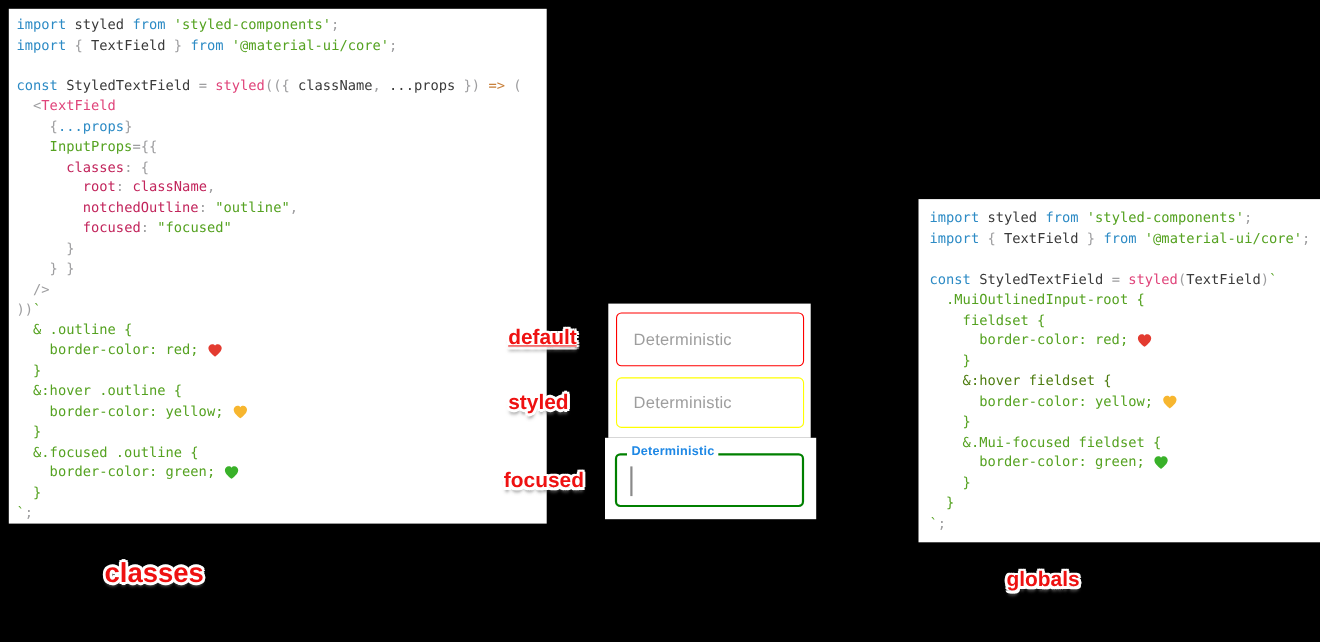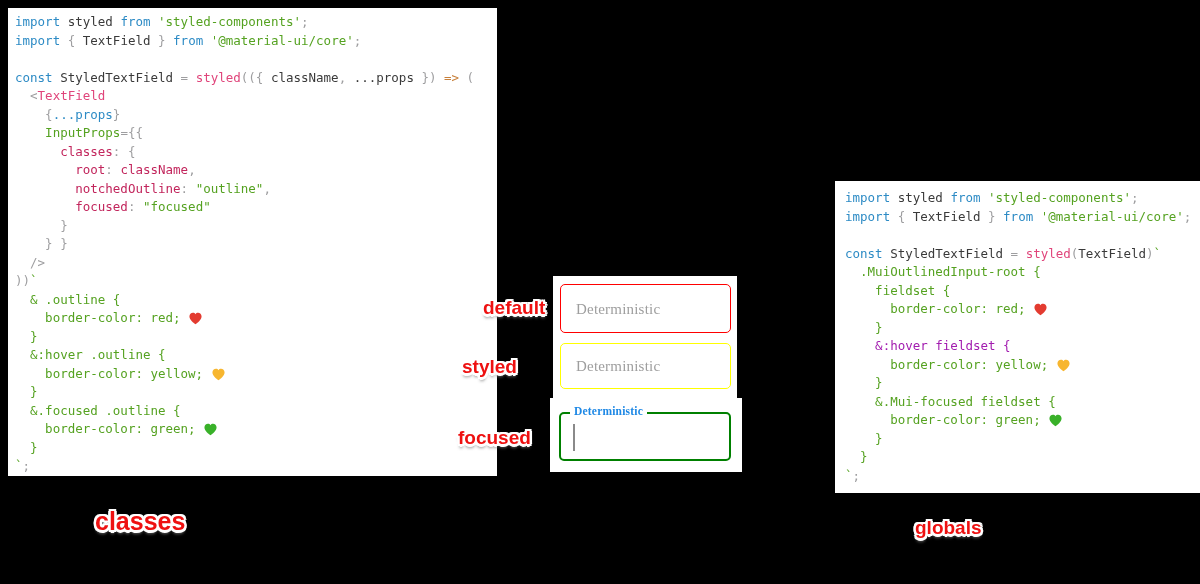--- a/index.html
+++ b/index.html
@@ -18,21 +18,21 @@
   #code-right { left:835px; top:181px; width:365px; height:312px; padding:8px 0 0 10px; }
   .code-line { min-height:18.5px; }
   .heart-svg { display:inline-block; vertical-align:-3px; }
 
   
   .mid-panel { position:absolute; background:#ffffff; }
   #panel-top    { left:553px; top:276px; width:184px; height:122px; }
   #panel-bottom { left:550px; top:398px; width:192px; height:74px; }
 
   
-  .tf { position:absolute; background:#ffffff; border-radius:5px; box-sizing:border-box;font-family:Liberation Serif, serif; }
+  .tf { position:absolute; background:#ffffff; border-radius:5px; box-sizing:border-box; }
   #tf-default { left:560px; top:284px; width:171px; height:49px; }
   #tf-hover   { left:560px; top:343px; width:171px; height:46px; }
   #tf-focused { left:559px; top:412px; width:172px; height:49px; }
   .tf-placeholder {
     position:absolute; left:15px; top:50%; transform:translateY(-50%);
     color:#9e9e9e; font-size:15px; letter-spacing:.2px;
   }
   .tf-label {
     position:absolute; left:9px; top:-9px; background:#ffffff; padding:0 4px;
     font-size:11.5px; font-weight:600; letter-spacing:.2px;
@@ -40,42 +40,42 @@
   .caret { position:absolute; left:12px; top:10px; width:2px; height:27px; background:#8a8a8a; }
 
   
   .sticker {
     position:absolute; font-weight:bold; line-height:1;
     text-shadow:
       -2px -2px 0 #fff, 2px -2px 0 #fff, -2px 2px 0 #fff, 2px 2px 0 #fff,
       -2.5px 0 0 #fff, 2.5px 0 0 #fff, 0 -2.5px 0 #fff, 0 2.5px 0 #fff,
       0 4px 3px rgba(120,120,120,.85);
   }
-  #sticker-default { left:483px; top:298px; font-size:19px; }
+  #sticker-default { left:462px; top:298px; font-size:19px;text-decoration:underline; }
   #sticker-hover   { left:462px; top:357px; font-size:19px; }
   #sticker-focused { left:458px; top:428px; font-size:19px; }
   #sticker-classes { left:95px;  top:509px; font-size:25px; }
   #sticker-globals { left:915px; top:518px; font-size:19px; }
 </style>
 </head>
 <body>
 
 <div id="canvas">
 
   <div id="code-left" class="code-panel"><div class="code-line"><span style="color: rgb(45, 139, 197);">import </span><span style="color: rgb(58, 58, 58);">styled </span><span style="color: rgb(45, 139, 197);">from </span><span style="color: rgb(85, 162, 33);">'styled-components'</span><span style="color: rgb(158, 158, 160);">;</span></div><div class="code-line"><span style="color: rgb(45, 139, 197);">import </span><span style="color: rgb(158, 158, 160);">{ </span><span style="color: rgb(58, 58, 58);">TextField </span><span style="color: rgb(158, 158, 160);">} </span><span style="color: rgb(45, 139, 197);">from </span><span style="color: rgb(85, 162, 33);">'@material-ui/core'</span><span style="color: rgb(158, 158, 160);">;</span></div><div class="code-line">&nbsp;</div><div class="code-line"><span style="color: rgb(45, 139, 197);">const </span><span style="color: rgb(58, 58, 58);">StyledTextField </span><span style="color: rgb(158, 158, 160);">= </span><span style="color: rgb(224, 69, 123);">styled</span><span style="color: rgb(158, 158, 160);">(({ </span><span style="color: rgb(58, 58, 58);">className</span><span style="color: rgb(158, 158, 160);">, </span><span style="color: rgb(58, 58, 58);">...props</span><span style="color: rgb(158, 158, 160);"> }) </span><span style="color: rgb(200, 128, 59);">=&gt; </span><span style="color: rgb(158, 158, 160);">(</span></div><div class="code-line"><span style="color: rgb(158, 158, 160);">  &lt;</span><span style="color: rgb(224, 69, 123);">TextField</span></div><div class="code-line"><span style="color: rgb(158, 158, 160);">    {</span><span style="color: rgb(45, 139, 197);">...props</span><span style="color: rgb(158, 158, 160);">}</span></div><div class="code-line"><span style="color: rgb(158, 158, 160);">    </span><span style="color: rgb(85, 162, 33);">InputProps</span><span style="color: rgb(158, 158, 160);">={{</span></div><div class="code-line"><span style="color: rgb(158, 158, 160);">      </span><span style="color: rgb(194, 37, 92);">classes</span><span style="color: rgb(158, 158, 160);">: {</span></div><div class="code-line"><span style="color: rgb(158, 158, 160);">        </span><span style="color: rgb(194, 37, 92);">root</span><span style="color: rgb(158, 158, 160);">: </span><span style="color: rgb(194, 37, 92);">className</span><span style="color: rgb(158, 158, 160);">,</span></div><div class="code-line"><span style="color: rgb(158, 158, 160);">        </span><span style="color: rgb(194, 37, 92);">notchedOutline</span><span style="color: rgb(158, 158, 160);">: </span><span style="color: rgb(85, 162, 33);">"outline"</span><span style="color: rgb(158, 158, 160);">,</span></div><div class="code-line"><span style="color: rgb(158, 158, 160);">        </span><span style="color: rgb(194, 37, 92);">focused</span><span style="color: rgb(158, 158, 160);">: </span><span style="color: rgb(85, 162, 33);">"focused"</span></div><div class="code-line"><span style="color: rgb(158, 158, 160);">      }</span></div><div class="code-line"><span style="color: rgb(158, 158, 160);">    } }</span></div><div class="code-line"><span style="color: rgb(158, 158, 160);">  /&gt;</span></div><div class="code-line"><span style="color: rgb(158, 158, 160);">))</span><span style="color: rgb(85, 162, 33);">`</span></div><div class="code-line"><span style="color: rgb(85, 162, 33);">  &amp; .outline {</span></div><div class="code-line"><span style="color: rgb(85, 162, 33);">    border-color: red; </span><svg width="15" height="14" viewBox="0 0 16 15" class="heart-svg">
           <path d="M8 14.2C6.2 12.8 1.5 9.3 1.5 5.8 1.5 3.7 3.2 2 5.3 2 6.4 2 7.4 2.5 8 3.4 8.6 2.5 9.6 2 10.7 2 12.8 2 14.5 3.7 14.5 5.8 14.5 9.3 9.8 12.8 8 14.2Z" fill="#e33b30"></path>
         </svg></div><div class="code-line"><span style="color: rgb(85, 162, 33);">  }</span></div><div class="code-line"><span style="color: rgb(85, 162, 33);">  &amp;:hover .outline {</span></div><div class="code-line"><span style="color: rgb(85, 162, 33);">    border-color: yellow; </span><svg width="15" height="14" viewBox="0 0 16 15" class="heart-svg">
           <path d="M8 14.2C6.2 12.8 1.5 9.3 1.5 5.8 1.5 3.7 3.2 2 5.3 2 6.4 2 7.4 2.5 8 3.4 8.6 2.5 9.6 2 10.7 2 12.8 2 14.5 3.7 14.5 5.8 14.5 9.3 9.8 12.8 8 14.2Z" fill="#f7b62f"></path>
         </svg></div><div class="code-line"><span style="color: rgb(85, 162, 33);">  }</span></div><div class="code-line"><span style="color: rgb(85, 162, 33);">  &amp;.focused .outline {</span></div><div class="code-line"><span style="color: rgb(85, 162, 33);">    border-color: green; </span><svg width="15" height="14" viewBox="0 0 16 15" class="heart-svg">
           <path d="M8 14.2C6.2 12.8 1.5 9.3 1.5 5.8 1.5 3.7 3.2 2 5.3 2 6.4 2 7.4 2.5 8 3.4 8.6 2.5 9.6 2 10.7 2 12.8 2 14.5 3.7 14.5 5.8 14.5 9.3 9.8 12.8 8 14.2Z" fill="#39b129"></path>
         </svg></div><div class="code-line"><span style="color: rgb(85, 162, 33);">  }</span></div><div class="code-line"><span style="color: rgb(85, 162, 33);">`</span><span style="color: rgb(158, 158, 160);">;</span></div></div>
 
   <div id="code-right" class="code-panel"><div class="code-line"><span style="color: rgb(45, 139, 197);">import </span><span style="color: rgb(58, 58, 58);">styled </span><span style="color: rgb(45, 139, 197);">from </span><span style="color: rgb(85, 162, 33);">'styled-components'</span><span style="color: rgb(158, 158, 160);">;</span></div><div class="code-line"><span style="color: rgb(45, 139, 197);">import </span><span style="color: rgb(158, 158, 160);">{ </span><span style="color: rgb(58, 58, 58);">TextField </span><span style="color: rgb(158, 158, 160);">} </span><span style="color: rgb(45, 139, 197);">from </span><span style="color: rgb(85, 162, 33);">'@material-ui/core'</span><span style="color: rgb(158, 158, 160);">;</span></div><div class="code-line">&nbsp;</div><div class="code-line"><span style="color: rgb(45, 139, 197);">const </span><span style="color: rgb(58, 58, 58);">StyledTextField </span><span style="color: rgb(158, 158, 160);">= </span><span style="color: rgb(224, 69, 123);">styled</span><span style="color: rgb(158, 158, 160);">(</span><span style="color: rgb(58, 58, 58);">TextField</span><span style="color: rgb(158, 158, 160);">)</span><span style="color: rgb(85, 162, 33);">`</span></div><div class="code-line"><span style="color: rgb(85, 162, 33);">  .MuiOutlinedInput-root {</span></div><div class="code-line"><span style="color: rgb(85, 162, 33);">    fieldset {</span></div><div class="code-line"><span style="color: rgb(85, 162, 33);">      border-color: red; </span><svg width="15" height="14" viewBox="0 0 16 15" class="heart-svg">
           <path d="M8 14.2C6.2 12.8 1.5 9.3 1.5 5.8 1.5 3.7 3.2 2 5.3 2 6.4 2 7.4 2.5 8 3.4 8.6 2.5 9.6 2 10.7 2 12.8 2 14.5 3.7 14.5 5.8 14.5 9.3 9.8 12.8 8 14.2Z" fill="#e33b30"></path>
-        </svg></div><div class="code-line"><span style="color: rgb(85, 162, 33);">    }</span></div><div class="code-line"><span style="color: #a21caf;">    &amp;:hover fieldset {</span></div><div class="code-line"><span style="color: rgb(85, 162, 33);">      border-color: yellow; </span><svg width="15" height="14" viewBox="0 0 16 15" class="heart-svg">
+        </svg></div><div class="code-line"><span style="color: rgb(85, 162, 33);">    }</span></div><div class="code-line"><span style="color: #4d7c0f;">    &amp;:hover fieldset {</span></div><div class="code-line"><span style="color: rgb(85, 162, 33);">      border-color: yellow; </span><svg width="15" height="14" viewBox="0 0 16 15" class="heart-svg">
           <path d="M8 14.2C6.2 12.8 1.5 9.3 1.5 5.8 1.5 3.7 3.2 2 5.3 2 6.4 2 7.4 2.5 8 3.4 8.6 2.5 9.6 2 10.7 2 12.8 2 14.5 3.7 14.5 5.8 14.5 9.3 9.8 12.8 8 14.2Z" fill="#f7b62f"></path>
         </svg></div><div class="code-line"><span style="color: rgb(85, 162, 33);">    }</span></div><div class="code-line"><span style="color: rgb(85, 162, 33);">    &amp;.Mui-focused fieldset {</span></div><div class="code-line"><span style="color: rgb(85, 162, 33);">      border-color: green; </span><svg width="15" height="14" viewBox="0 0 16 15" class="heart-svg">
           <path d="M8 14.2C6.2 12.8 1.5 9.3 1.5 5.8 1.5 3.7 3.2 2 5.3 2 6.4 2 7.4 2.5 8 3.4 8.6 2.5 9.6 2 10.7 2 12.8 2 14.5 3.7 14.5 5.8 14.5 9.3 9.8 12.8 8 14.2Z" fill="#39b129"></path>
         </svg></div><div class="code-line"><span style="color: rgb(85, 162, 33);">    }</span></div><div class="code-line"><span style="color: rgb(85, 162, 33);">  }</span></div><div class="code-line"><span style="color: rgb(85, 162, 33);">`</span><span style="color: rgb(158, 158, 160);">;</span></div></div>
 
   <div id="panel-top" class="mid-panel"></div>
   <div id="panel-bottom" class="mid-panel"></div>
 
   <div id="tf-default" class="tf" style="border: 1.5px solid rgb(255, 0, 0);">
     <span class="tf-placeholder" style="color: rgb(158, 158, 158);">Deterministic</span>

